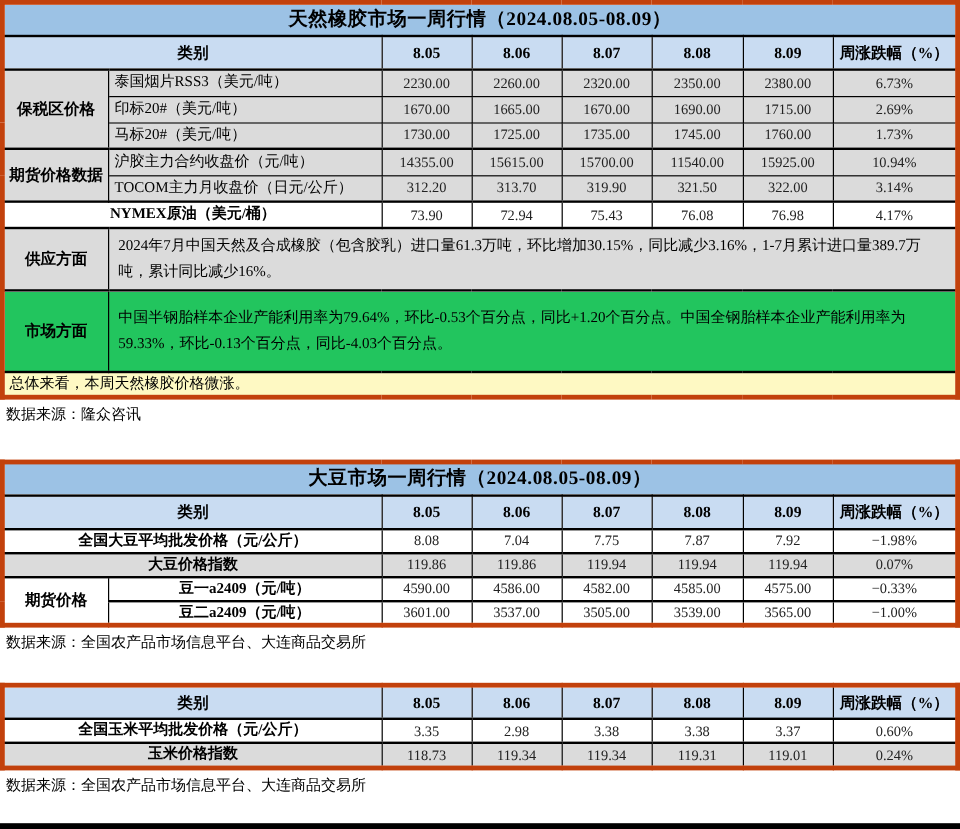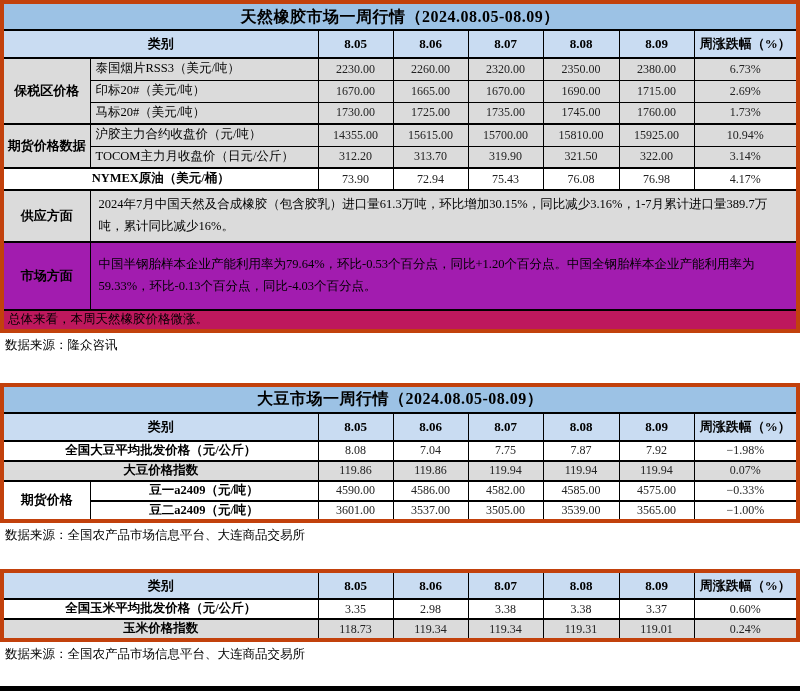--- a/index.html
+++ b/index.html
@@ -40,22 +40,22 @@
     letter-spacing: 0.5px;
   }
   .header-row td {
     background: #C9DCF2;
     font-weight: bold;
     font-size: 13px;
     height: 28px;
   }
   .bg-gray  { background: #DBDBDB; }
   .bg-white { background: #FFFFFF; }
-  .bg-blue-light { background: #a21caf; }
-  .bg-blue  { background: #be185d; }
+  .bg-blue-light { background: #22c55e; }
+  .bg-blue  { background: #fef9c3; }
 
   .row22 td { height: 22px; }
   .row20 td { height: 20px; }
 
   .grp { font-weight: bold; font-size: 13px; }
   .lbl { text-align: left; padding-left: 5px; font-size: 12.5px; }
   .lbl-c { font-weight: bold; font-size: 12.5px; margin-top: 48px; }
   .num { font-size: 12px; color: #222; }
 
   .wrap-cell {
@@ -144,21 +144,21 @@
     <td class="num">1745.00</td>
     <td class="num">1760.00</td>
     <td class="num">1.73%</td>
   </tr>
   <tr class="row22 bg-gray thick">
     <td rowspan="2" class="grp">期货价格数据</td>
     <td class="lbl">沪胶主力合约收盘价（元/吨）</td>
     <td class="num">14355.00</td>
     <td class="num">15615.00</td>
     <td class="num">15700.00</td>
-    <td class="num">15810.00</td>
+    <td class="num">11540.00</td>
     <td class="num">15925.00</td>
     <td class="num">10.94%</td>
   </tr>
   <tr class="row22 bg-gray">
     <td class="lbl">TOCOM主力月收盘价（日元/公斤）</td>
     <td class="num">312.20</td>
     <td class="num">313.70</td>
     <td class="num">319.90</td>
     <td class="num">321.50</td>
     <td class="num">322.00</td>

